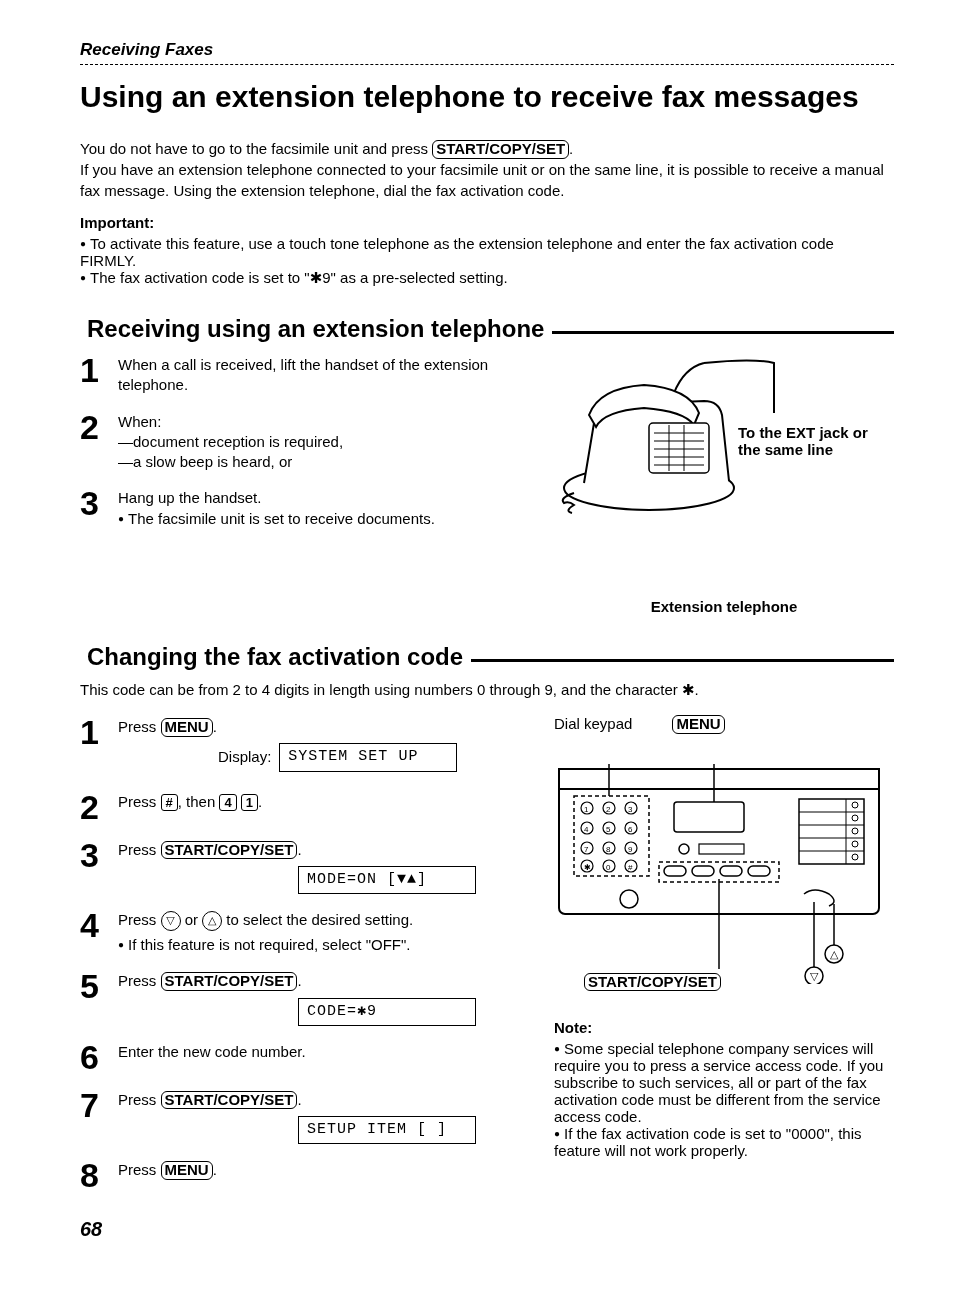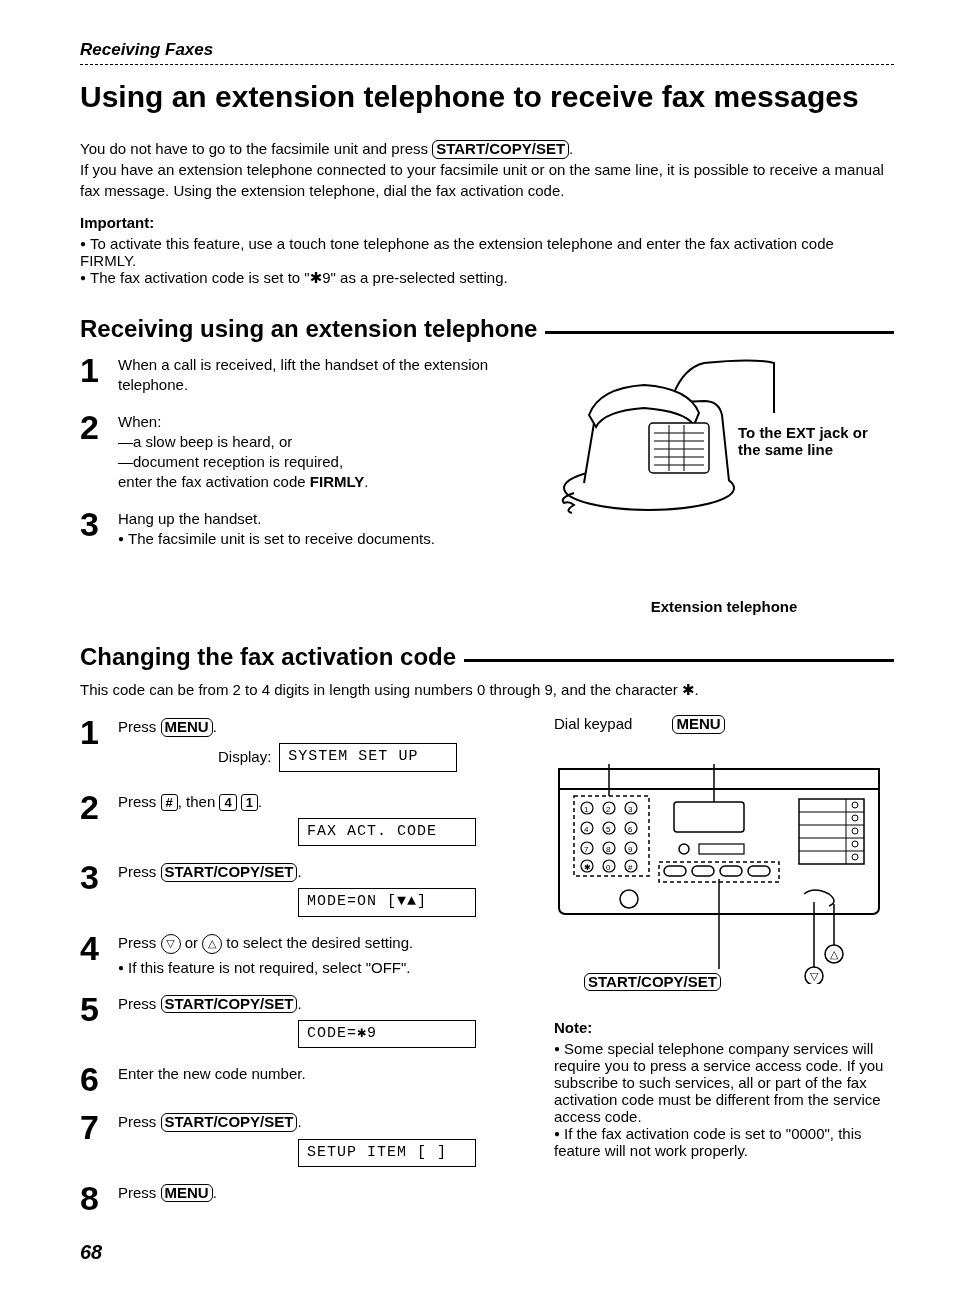--- a/index.html
+++ b/index.html
@@ -70,21 +70,21 @@
   .bullet-list li::before {
     content: "●";
     font-size: 10px;
     position: relative;
     top: -2px;
     margin-right: 4px;
   }
   h2 {
     font-size: 24px;
     font-weight: bold;
-    margin: 28px 0 10px 0;
+    margin: 28px 0 10px 7px;
     display: flex;
     align-items: center;
     gap: 8px;
   }
   h2 .hrule {
     flex: 1;
     height: 3px;
     background: #000;
     position: relative;
     top: 3px;
@@ -183,25 +183,22 @@
   <div class="col-left">
     <div class="step">
       <div class="step-num">1</div>
       <div class="step-body">When a call is received, lift the handset of the extension telephone.</div>
     </div>
     <div class="step">
       <div class="step-num">2</div>
       <div class="step-body">
         <div>When:</div>
         <div class="dash-list">
+          <div>document reception is required,</div>
           <div>a slow beep is heard, or</div>
-          <div>document reception is required,</div>
-        </div>
-        <div>
-          <span>enter the fax activation code </span><b>FIRMLY</b>.
         </div>
       </div>
     </div>
     <div class="step">
       <div class="step-num">3</div>
       <div class="step-body">
         <div>Hang up the handset.</div>
         <ul class="bullet-list" style="margin:0;">
           <li>The facsimile unit is set to receive documents.</li>
         </ul>
@@ -248,21 +245,20 @@
           <span class="display-label">Display:</span>
           <span class="lcd">SYSTEM SET UP</span>
         </div>
       </div>
     </div>
 
     <div class="step">
       <div class="step-num">2</div>
       <div class="step-body">
         <span>Press </span><span class="boxed-key">#</span><span>, then </span><span class="boxed-key">4</span> <span class="boxed-key">1</span>.
-        <div class="lcd-indent"><span class="lcd">FAX ACT. CODE</span></div>
       </div>
     </div>
 
     <div class="step">
       <div class="step-num">3</div>
       <div class="step-body">
         <span>Press </span><span class="boxed-btn">START/COPY/SET</span>.
         <div class="lcd-indent"><span class="lcd">MODE=ON    [▼▲]</span></div>
       </div>
     </div>

